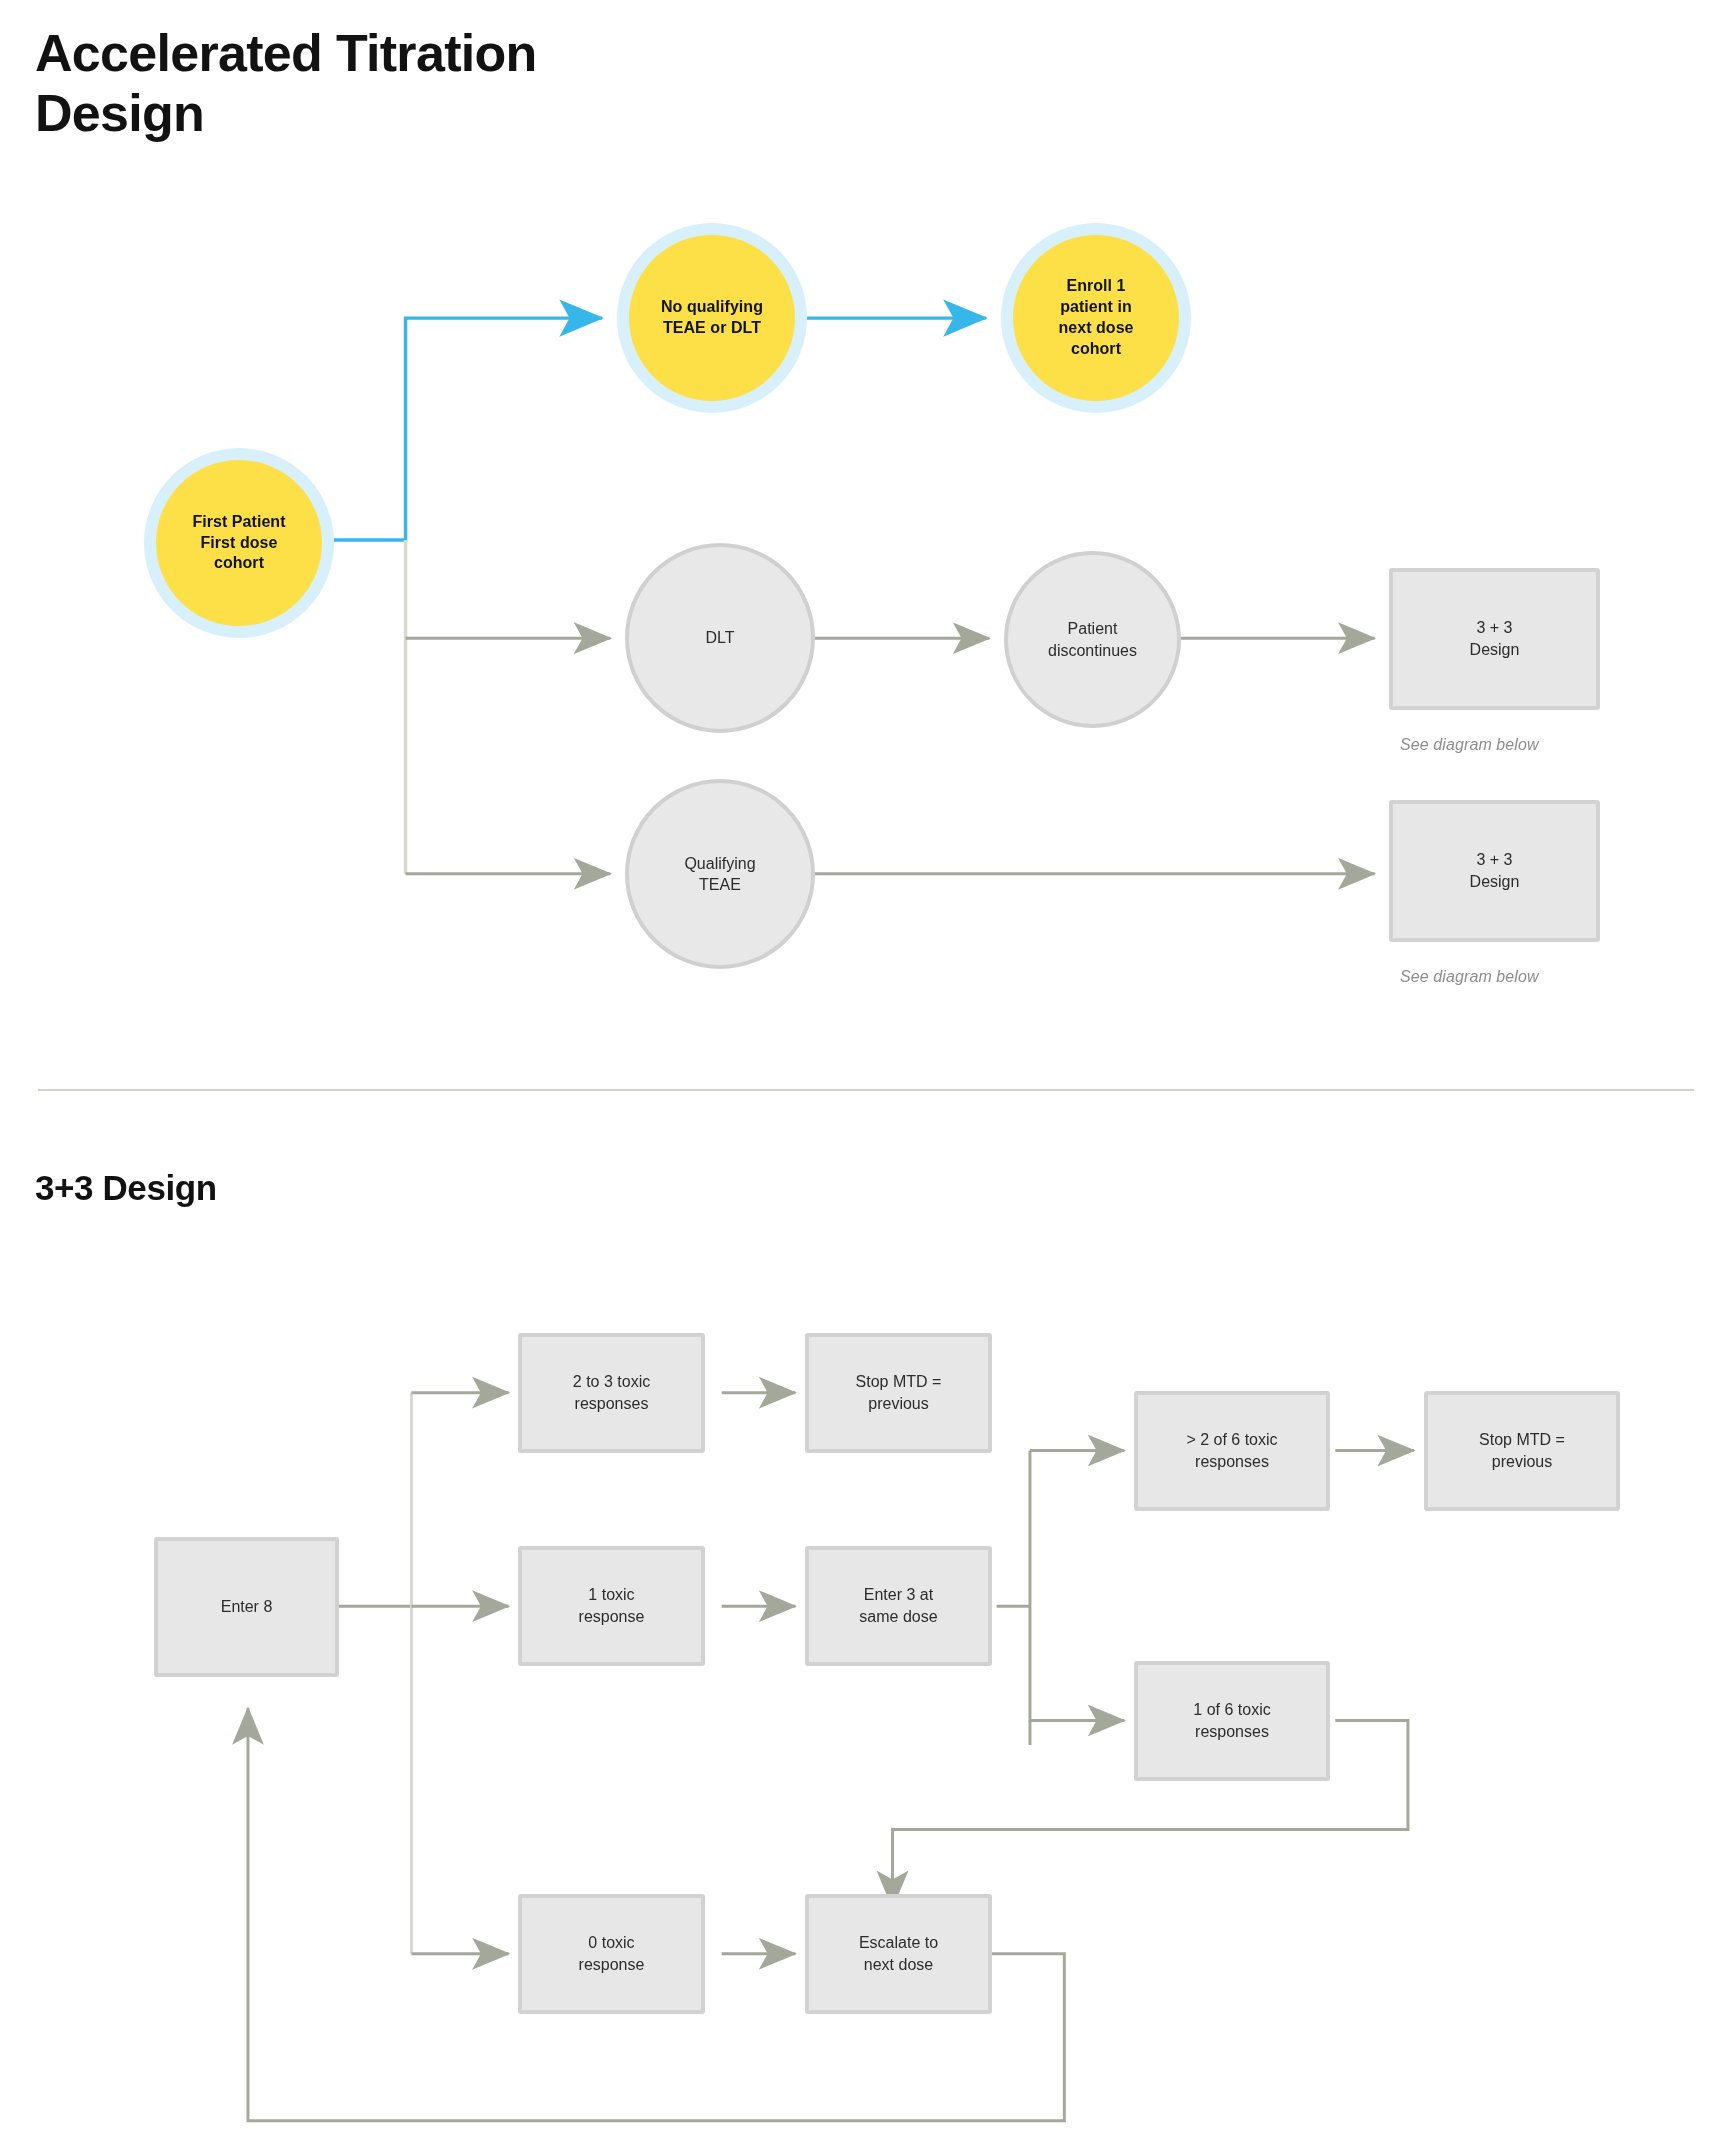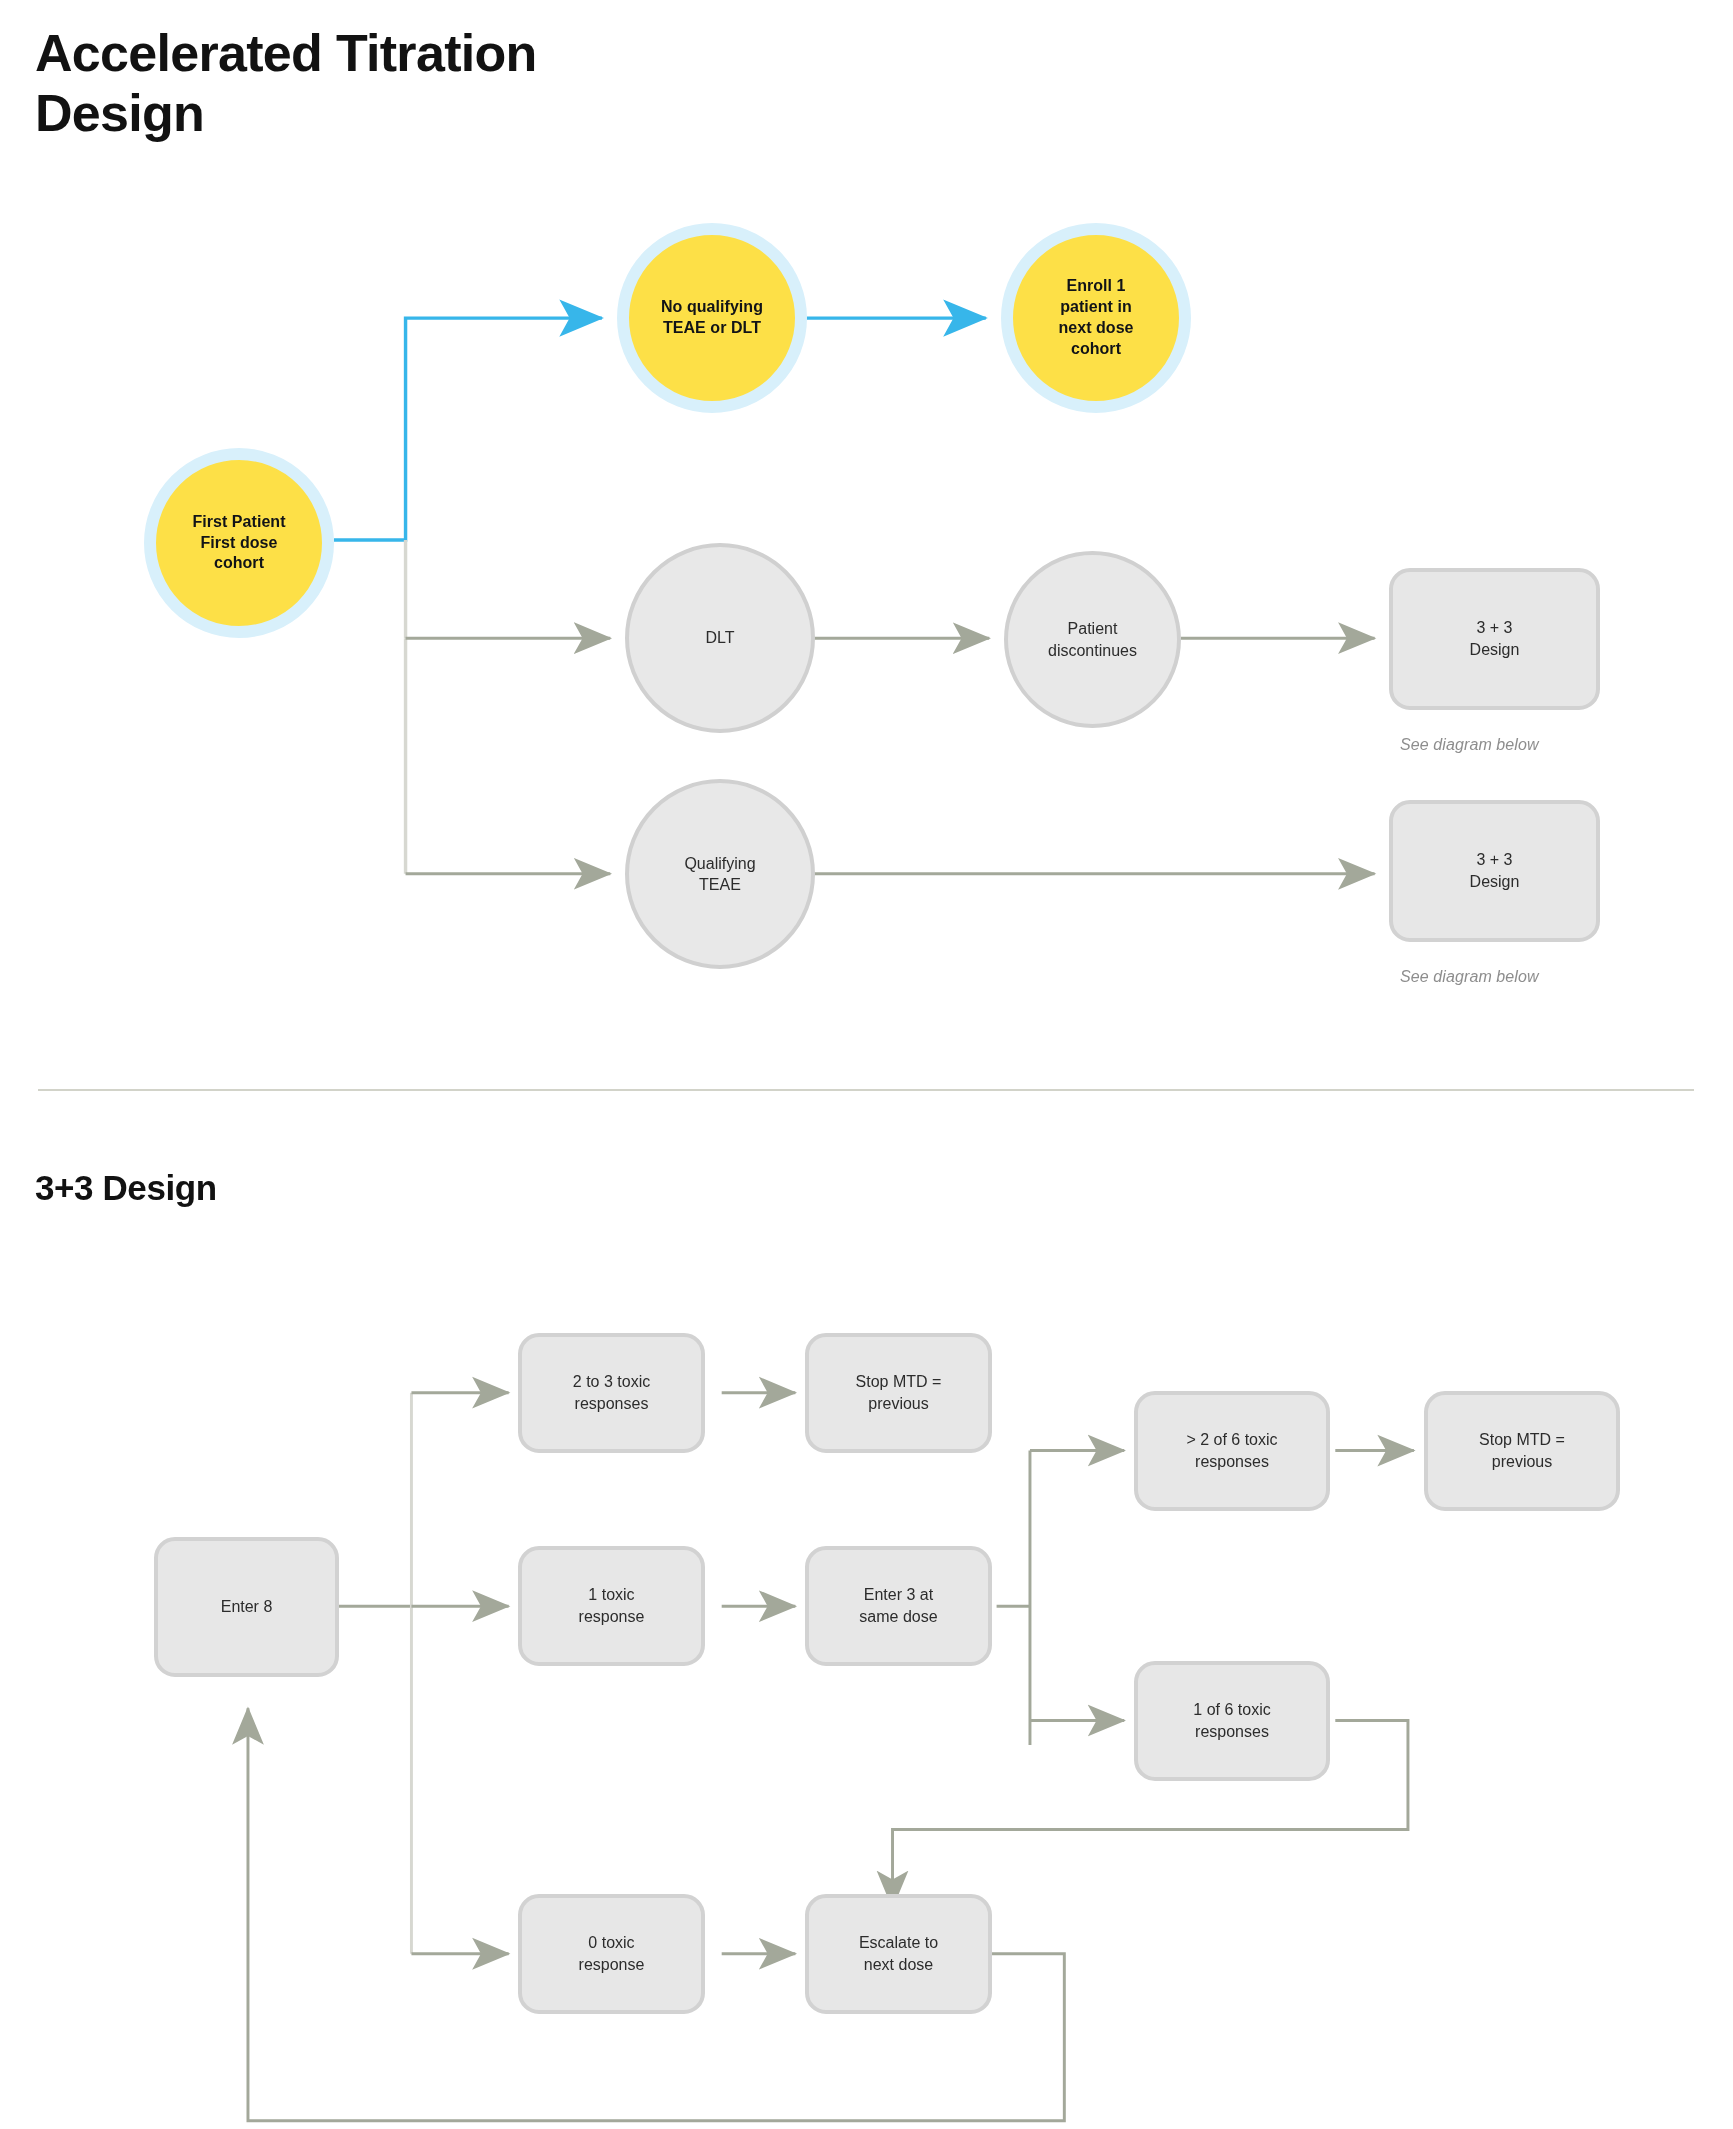--- a/index.html
+++ b/index.html
@@ -99,21 +99,21 @@
     font-size: 16px;
     font-weight: 400;
     line-height: 1.34;
     color: #2c2c2c;
   }
 
   
   .rbox {
     background: #e7e7e7;
     border: 4.9px solid #d2d2d2;
-    border-radius: 21px;
+    border-radius: 3px;
   }
   .rbox .lbl {
     font-size: 16px;
     font-weight: 400;
     line-height: 1.36;
     color: #2c2c2c;
   }
 
   
   .caption {

